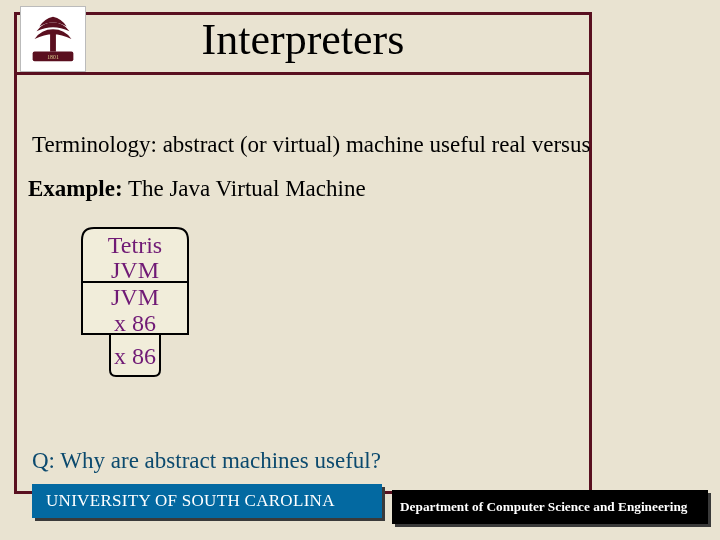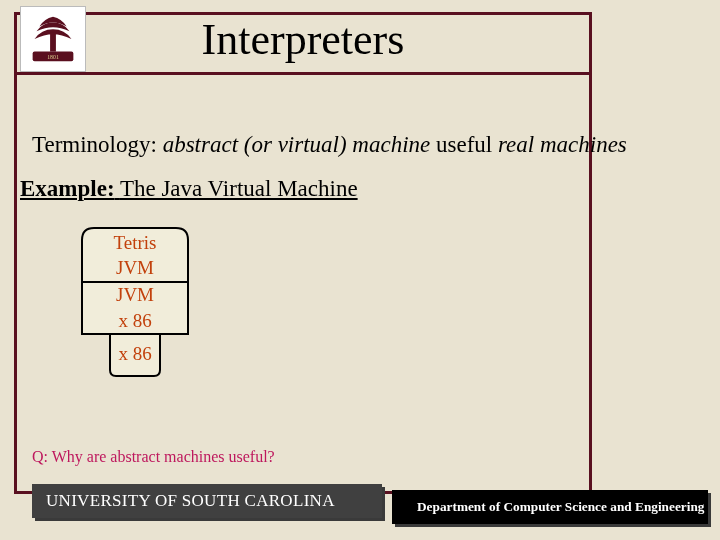--- a/index.html
+++ b/index.html
@@ -62,90 +62,89 @@
   
   .line-term {
     position: absolute;
     left: 32px;
     top: 132px;
     font-size: 23px;
     color: #000;
     white-space: nowrap;
   }
   .line-term .lbl { font-weight: normal; }
-  .line-term .ital { font-style: italic; }
+  .line-term .ital { }
 
   .line-example {
     position: absolute;
-    left: 20px;
+    left: 28px;
     top: 176px;
     font-size: 23px;
     color: #000;
-    text-decoration: underline;
   }
   .line-example .lbl { font-weight: bold; }
 
   .line-question {
     position: absolute;
     left: 32px;
     top: 448px;
-    font-size: 16px;
-    color: #be185d;
+    font-size: 23px;
+    color: #0c4a6e;
   }
 
   
   .stack {
     position: absolute;
     left: 80px;
     top: 226px;
     width: 110px;
   }
   .stack svg { position: absolute; left: 0; top: 0; }
   .stack-text {
     position: absolute;
     width: 110px;
     text-align: center;
-    font-size: 19px;
-    color: #c2410c;
+    font-size: 24px;
+    color: #701a75;
   }
   .st1 { top: 6px; }
   .st2 { top: 31px; }
   .st3 { top: 58px; }
   .st4 { top: 84px; }
   .st5 { top: 117px; }
 
   
   .footer-left {
     position: absolute;
     left: 32px;
     top: 484px;
     width: 350px;
     height: 34px;
-    background: #404040;
+    background: #0369a1;
     box-shadow: 3px 3px 0 #3a3a3a;
     color: #fff;
     font-size: 17px;
     line-height: 34px;
     padding-left: 14px;
     box-sizing: border-box;
     letter-spacing: 0.3px;
   }
   .footer-right {
     position: absolute;
     left: 392px;
     top: 490px;
     width: 316px;
     height: 34px;
     background: #000;
     box-shadow: 3px 3px 0 #3a3a3a;
     color: #fff;
     font-size: 13.3px;
     font-weight: bold;
     line-height: 34px;
-    padding-left: 25px;
+    padding-left: 8px;
     box-sizing: border-box;
   }
 </style>
 </head>
 <body>
 
 <div class="slide">
   <div class="outer-border"></div>
   <div class="title-rule"></div>
 
@@ -163,21 +162,21 @@
     </svg>
   </div>
 
   <div class="title">Interpreters</div>
 
   <div class="line-term">
     <span class="lbl">Terminology:</span>
     <span> </span>
     <span class="ital">abstract (or virtual) machine</span>
     <span> useful </span>
-    <span class="ital">real machines</span>
+    <span class="ital">real versus</span>
   </div>
 
   <div class="line-example">
     <span class="lbl">Example:</span>
     <span> The Java Virtual Machine</span>
   </div>
 
   <div class="stack">
     <svg width="110" height="160" viewBox="0 0 110 160">
 

